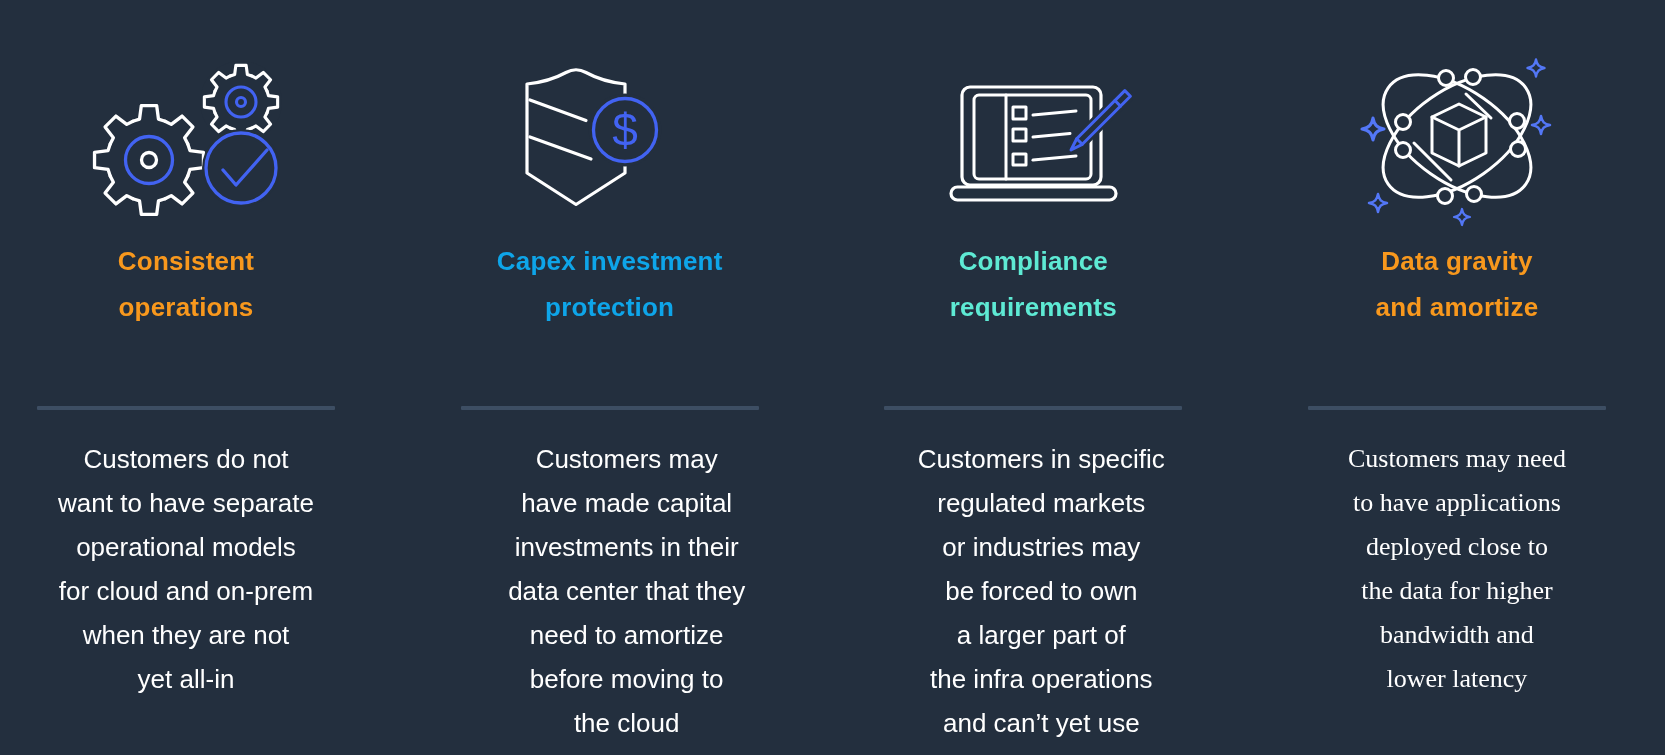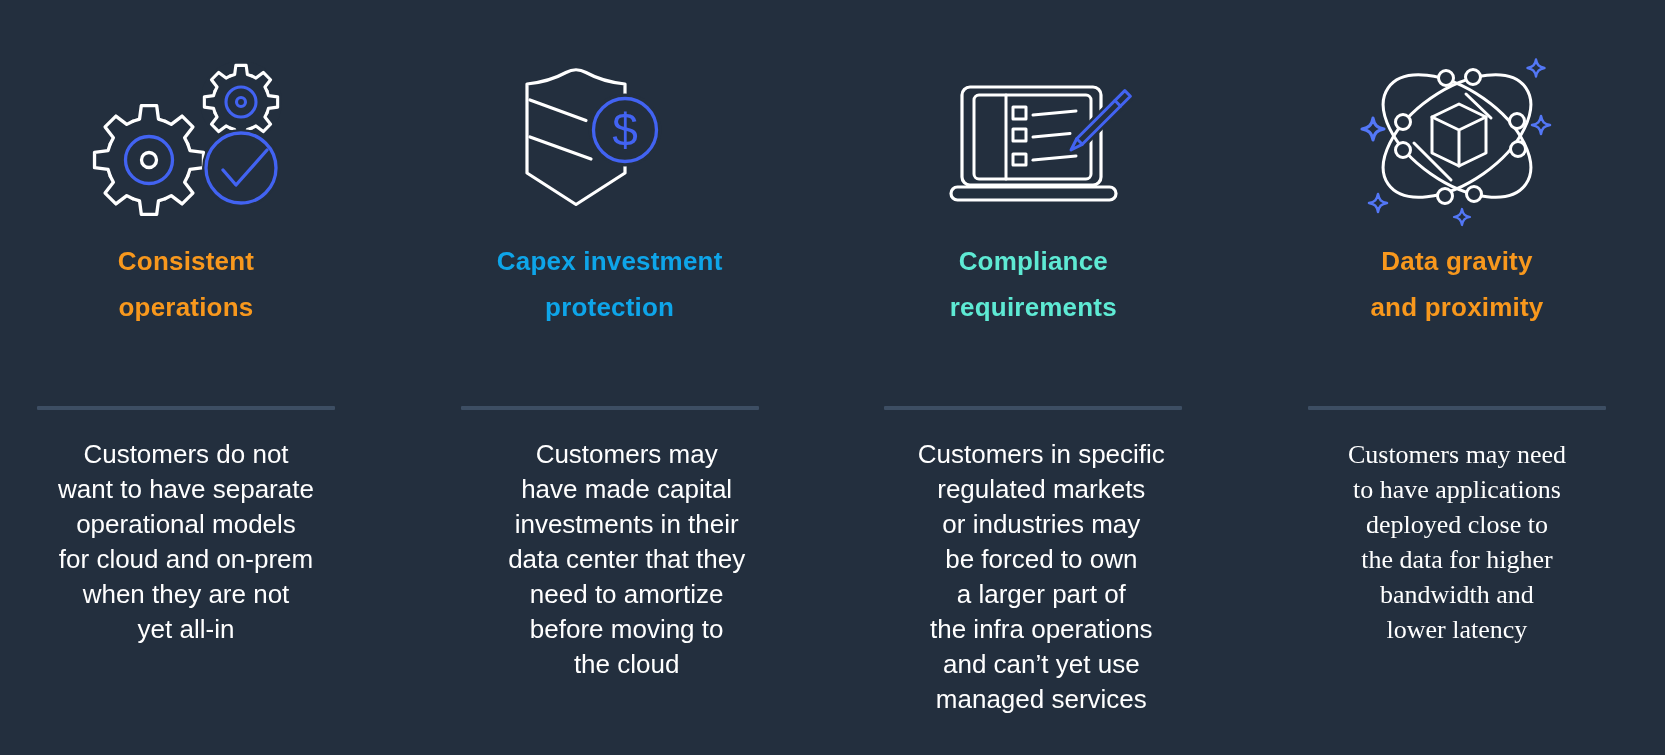--- a/index.html
+++ b/index.html
@@ -43,21 +43,21 @@
   }
   .divider{
     margin-top:76px;
     width:298px;
     height:4px;
     border-radius:1px;
   }
   .body-text{
     margin-top:27px;
     font-size:26px;
-    line-height:35px;
+    line-height:44px;
     color:#FFFFFF;
     text-align:center;
     white-space:pre-line;
   }
   svg{display:block;}
   svg *{stroke-linecap:round;stroke-linejoin:round;}
 </style>
 </head>
 <body style="background: rgb(35, 47, 62);">
 
@@ -217,21 +217,21 @@
         <g fill="none" stroke="#5377F6" stroke-width="2.8">
           <use href="#sparkle" transform="translate(26,89) scale(1.1)"></use>
           <use href="#sparkle" transform="translate(31,163) scale(0.9)"></use>
           <use href="#sparkle" transform="translate(115,177) scale(0.8)"></use>
           <use href="#sparkle" transform="translate(189,28) scale(0.85)"></use>
           <use href="#sparkle" transform="translate(194,85) scale(0.9)"></use>
         </g>
       </svg>
     </div>
     <div class="title" style="color: rgb(248, 152, 29);">Data gravity
-and proximity</div>
+and amortize</div>
     <div class="divider" style="background: rgb(61, 78, 99);"></div>
     <div class="body-text" style="color: rgb(255, 255, 255); font-family: Liberation Serif, serif;">Customers may need
 to have applications
 deployed close to
 the data for higher
 bandwidth and
 lower latency</div>
   </div>
 
 </div>

